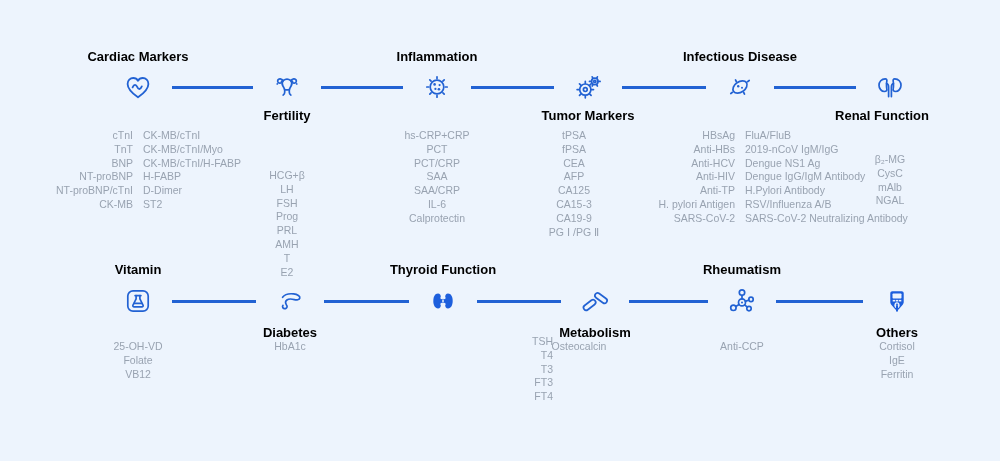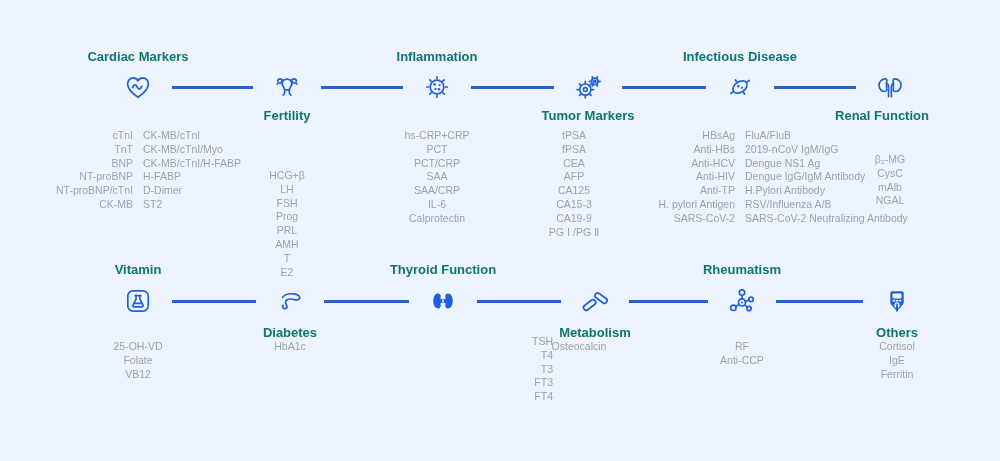--- a/index.html
+++ b/index.html
@@ -13,21 +13,21 @@
   .tl-line{
     position:absolute;height:3px;background:#2262d3;border-radius:2px;
   }
   .node{
     position:absolute;width:68px;height:46px;background:#edf4fd;
     display:flex;align-items:center;justify-content:center;
   }
   .node svg{display:block;}
   .tl-title{
     position:absolute;width:220px;text-align:center;
-    font-size:13px;font-weight:700;color:#0f766e;line-height:17px;
+    font-size:13px;font-weight:700;color:#000000;line-height:17px;
     white-space:nowrap;
   }
   .list{
     position:absolute;width:220px;text-align:center;
     font-size:10.5px;color:#99a3b1;
   }
   .list .li{line-height:13.8px;white-space:nowrap;}
   .list.cols{width:440px;display:flex;gap:10px;text-align:left;}
   .list.cols .col{flex:1;}
   .list.cols .col.r{text-align:right;}
@@ -265,21 +265,20 @@
       <div class="li">TSH</div>
       <div class="li">T4</div>
       <div class="li">T3</div>
       <div class="li">FT3</div>
       <div class="li">FT4</div>
     </div>
   <div class="list" style="left:469px;top:340px;">
       <div class="li">Osteocalcin</div>
     </div>
   <div class="list" style="left:632px;top:340px;">
-      <div class="li">RF</div>
       <div class="li">Anti-CCP</div>
     </div>
   <div class="list" style="left:787px;top:340px;">
       <div class="li">Cortisol</div>
       <div class="li">IgE</div>
       <div class="li">Ferritin</div>
     </div>
 
 </div>
 

